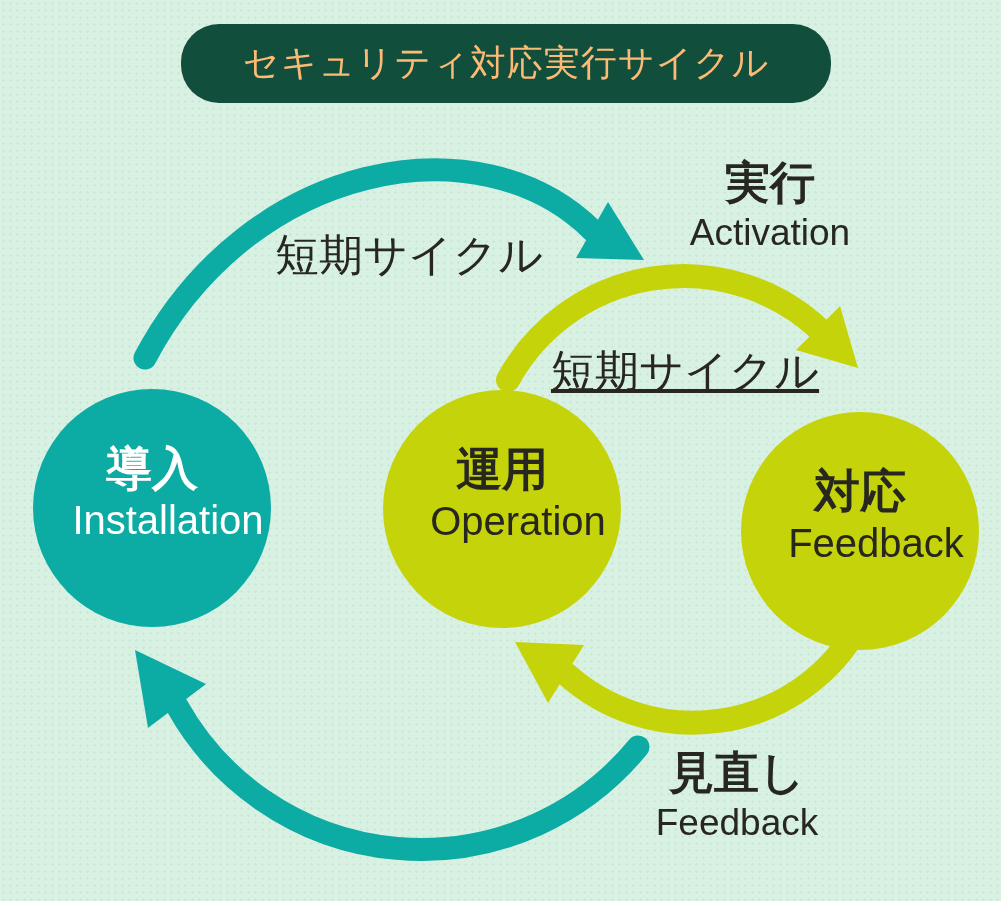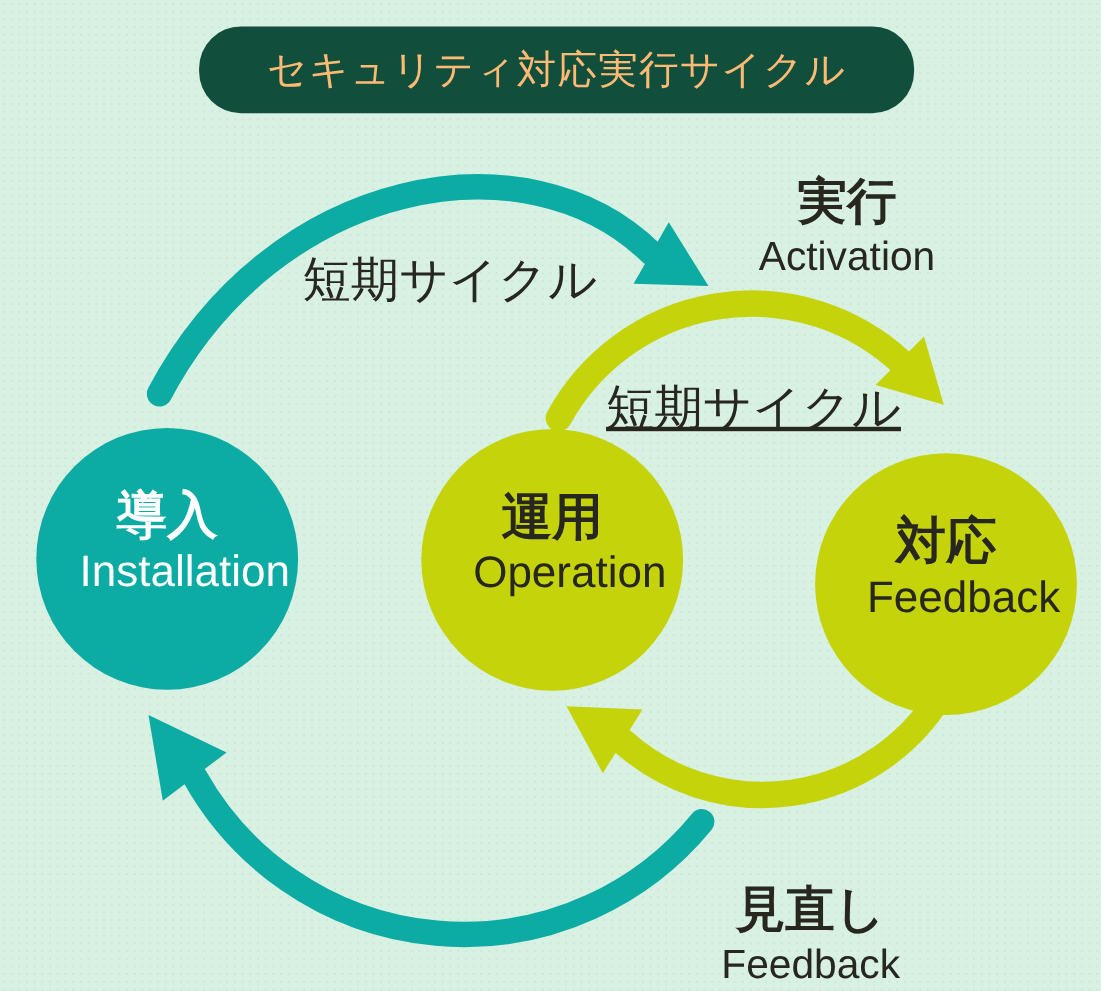--- a/index.html
+++ b/index.html
@@ -62,21 +62,21 @@
   
   .stage-label {
     position: absolute;
     text-align: center;
     transform: translateX(-50%);
     white-space: nowrap;
   }
   .stage-label .jp { font-size: 45px; font-weight: 700; line-height: 1.0; }
   .stage-label .en { font-size: 37px; margin-top: 9px; line-height: 1.0; }
   .label-activation { left: 770px; top: 160px; }
-  .label-feedback   { left: 737px; top: 804px; }
+  .label-feedback   { left: 737px; top: 750px; }
 
   
   .cycle-label {
     position: absolute;
     transform: translateX(-50%);
     font-size: 44px;
     line-height: 1.0;
     white-space: nowrap;
   }
   .label-long-cycle  { left: 409px; top: 233px; }

